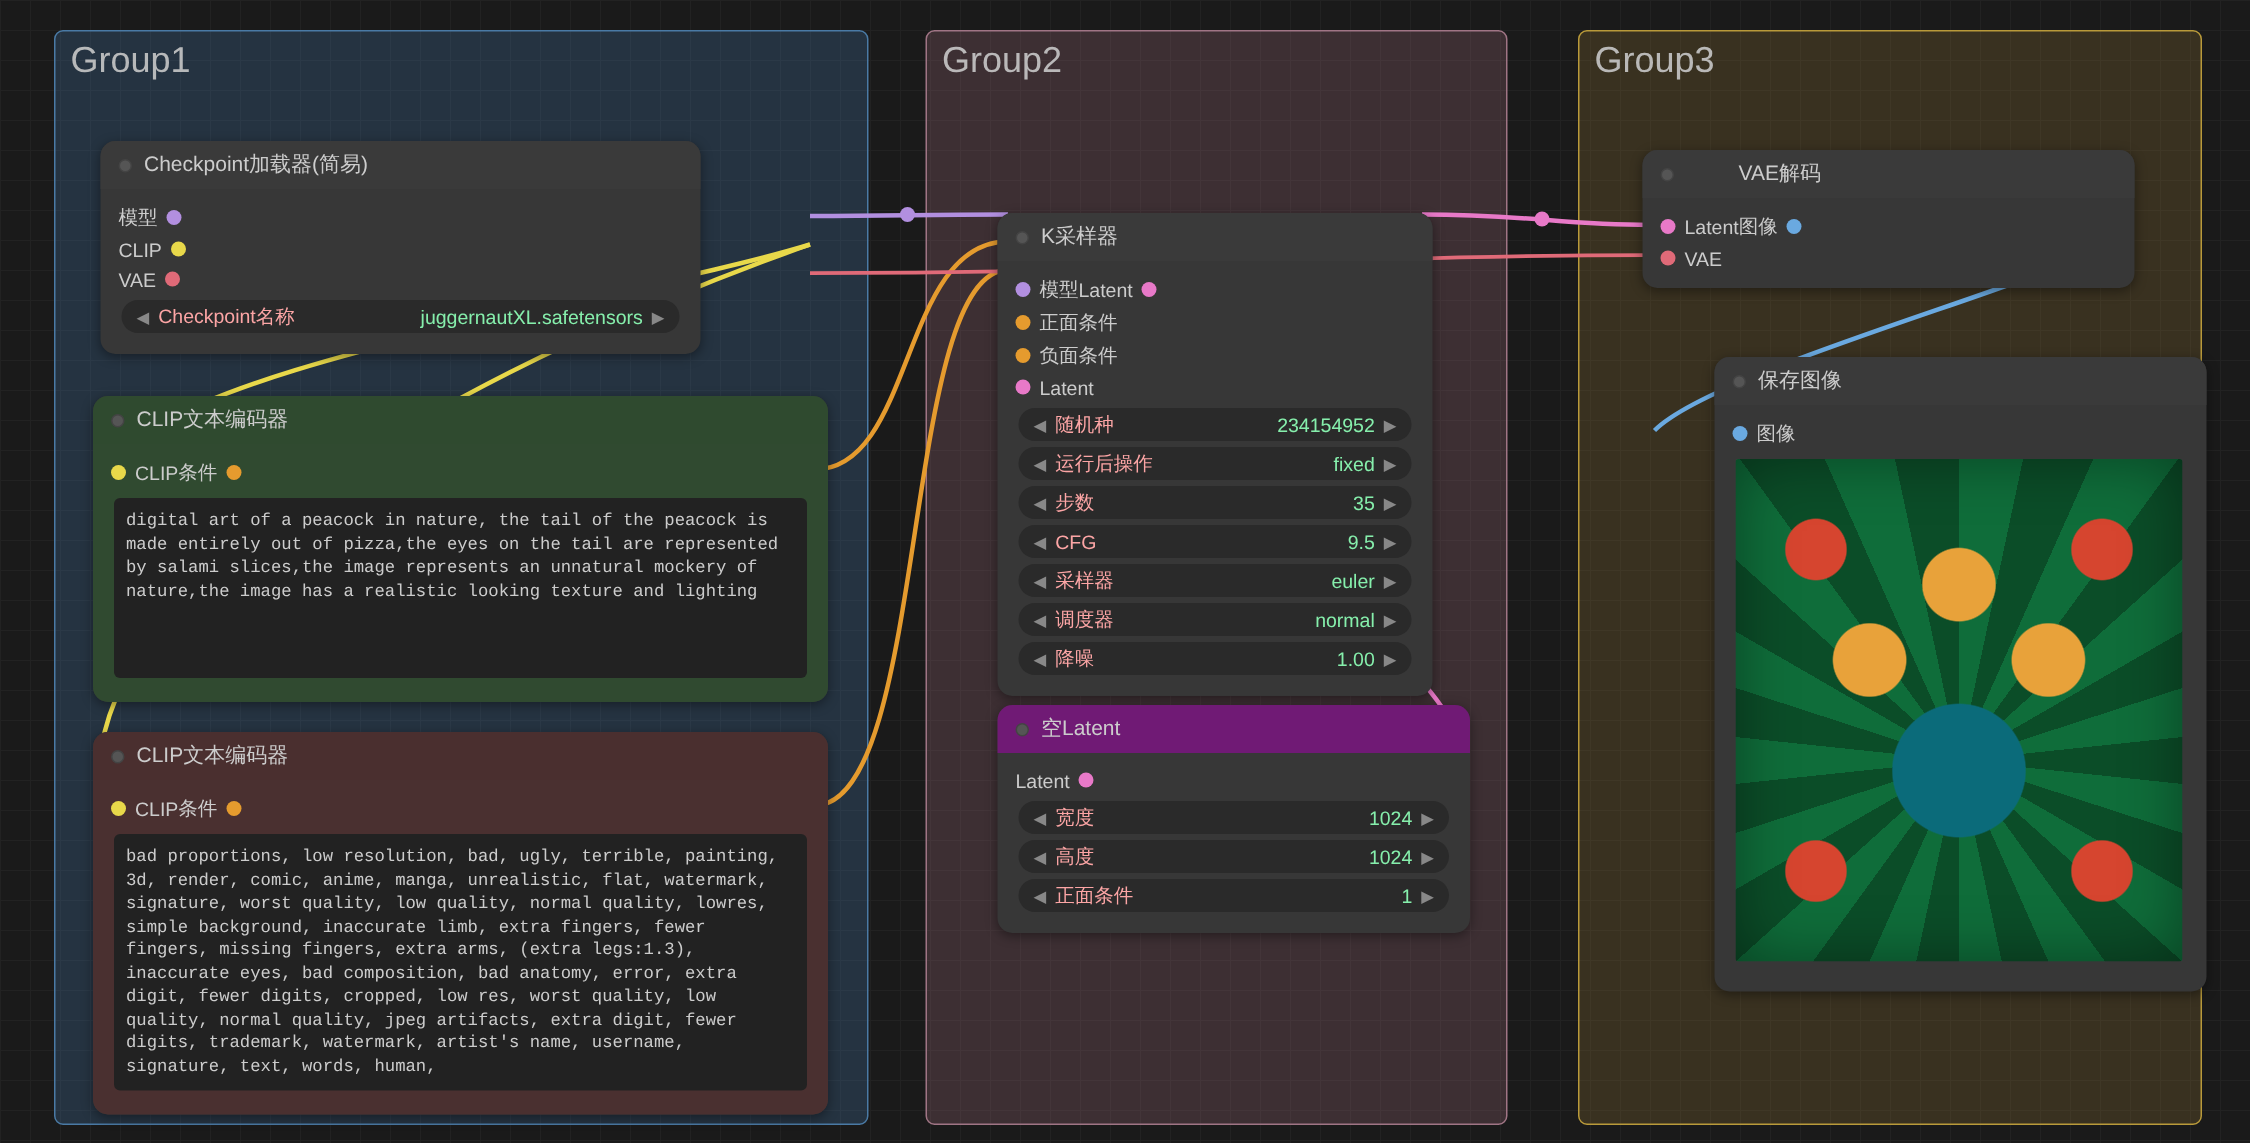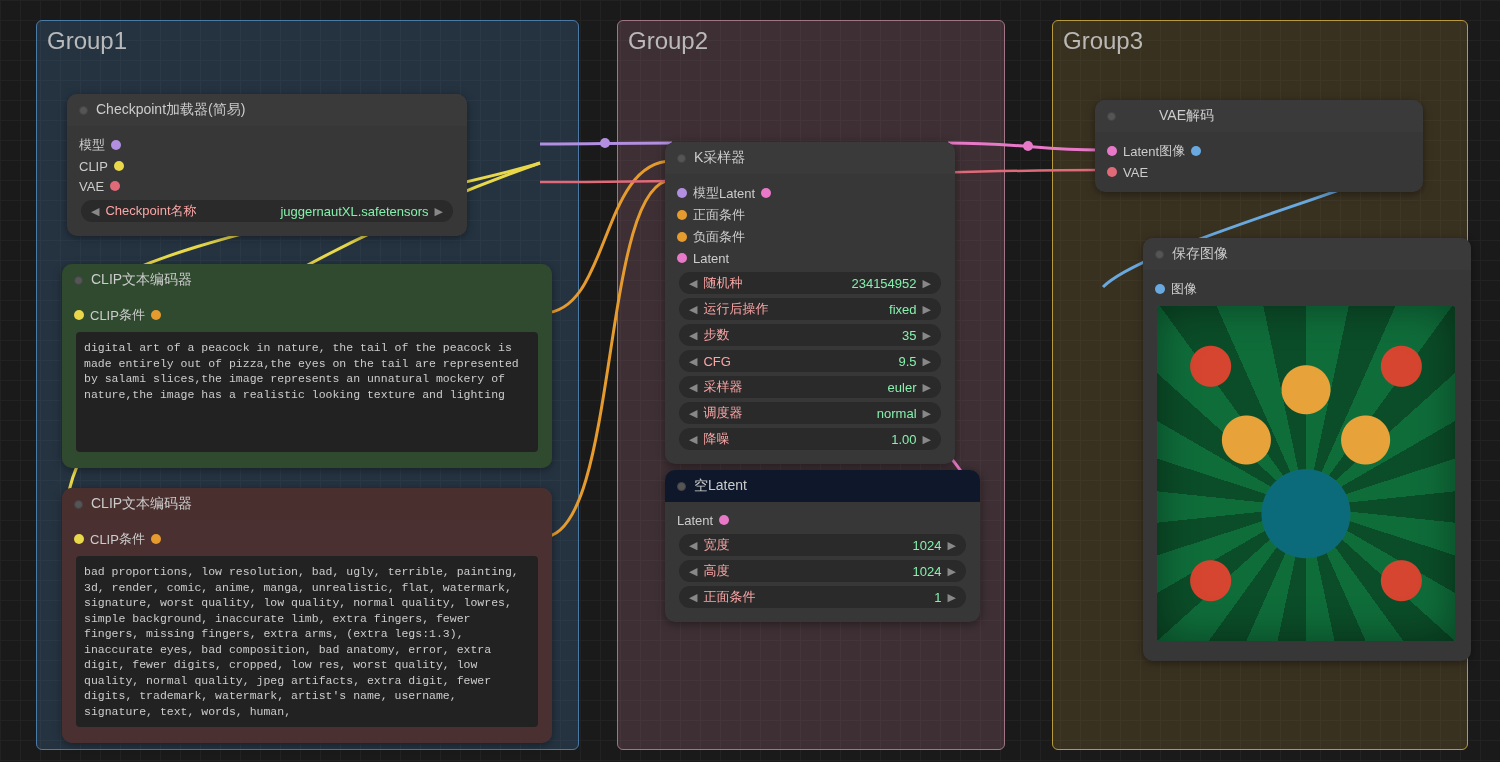--- a/index.html
+++ b/index.html
@@ -337,21 +337,21 @@
         </div>
       <div class="wr">
           <span class="widget-value">1.00</span>
           <span class="arrow">▶</span>
         </div>
     </div>
   </div>
 </div>
 
 <div class="node" style="left:665px; top:470px; width:315px;">
-  <div class="node-header" style="background:#0f172a;">
+  <div class="node-header" style="background:#701a75;">
     <span class="collapse-dot"></span>
     <span>空Latent</span>
   </div>
   <div class="node-body">
     <div class="node-row">
         <span></span>
       <div class="right-ports">
           <span class="port-label">Latent</span>
       <span class="port" style="background:#e879c8;"></span>
         </div>

